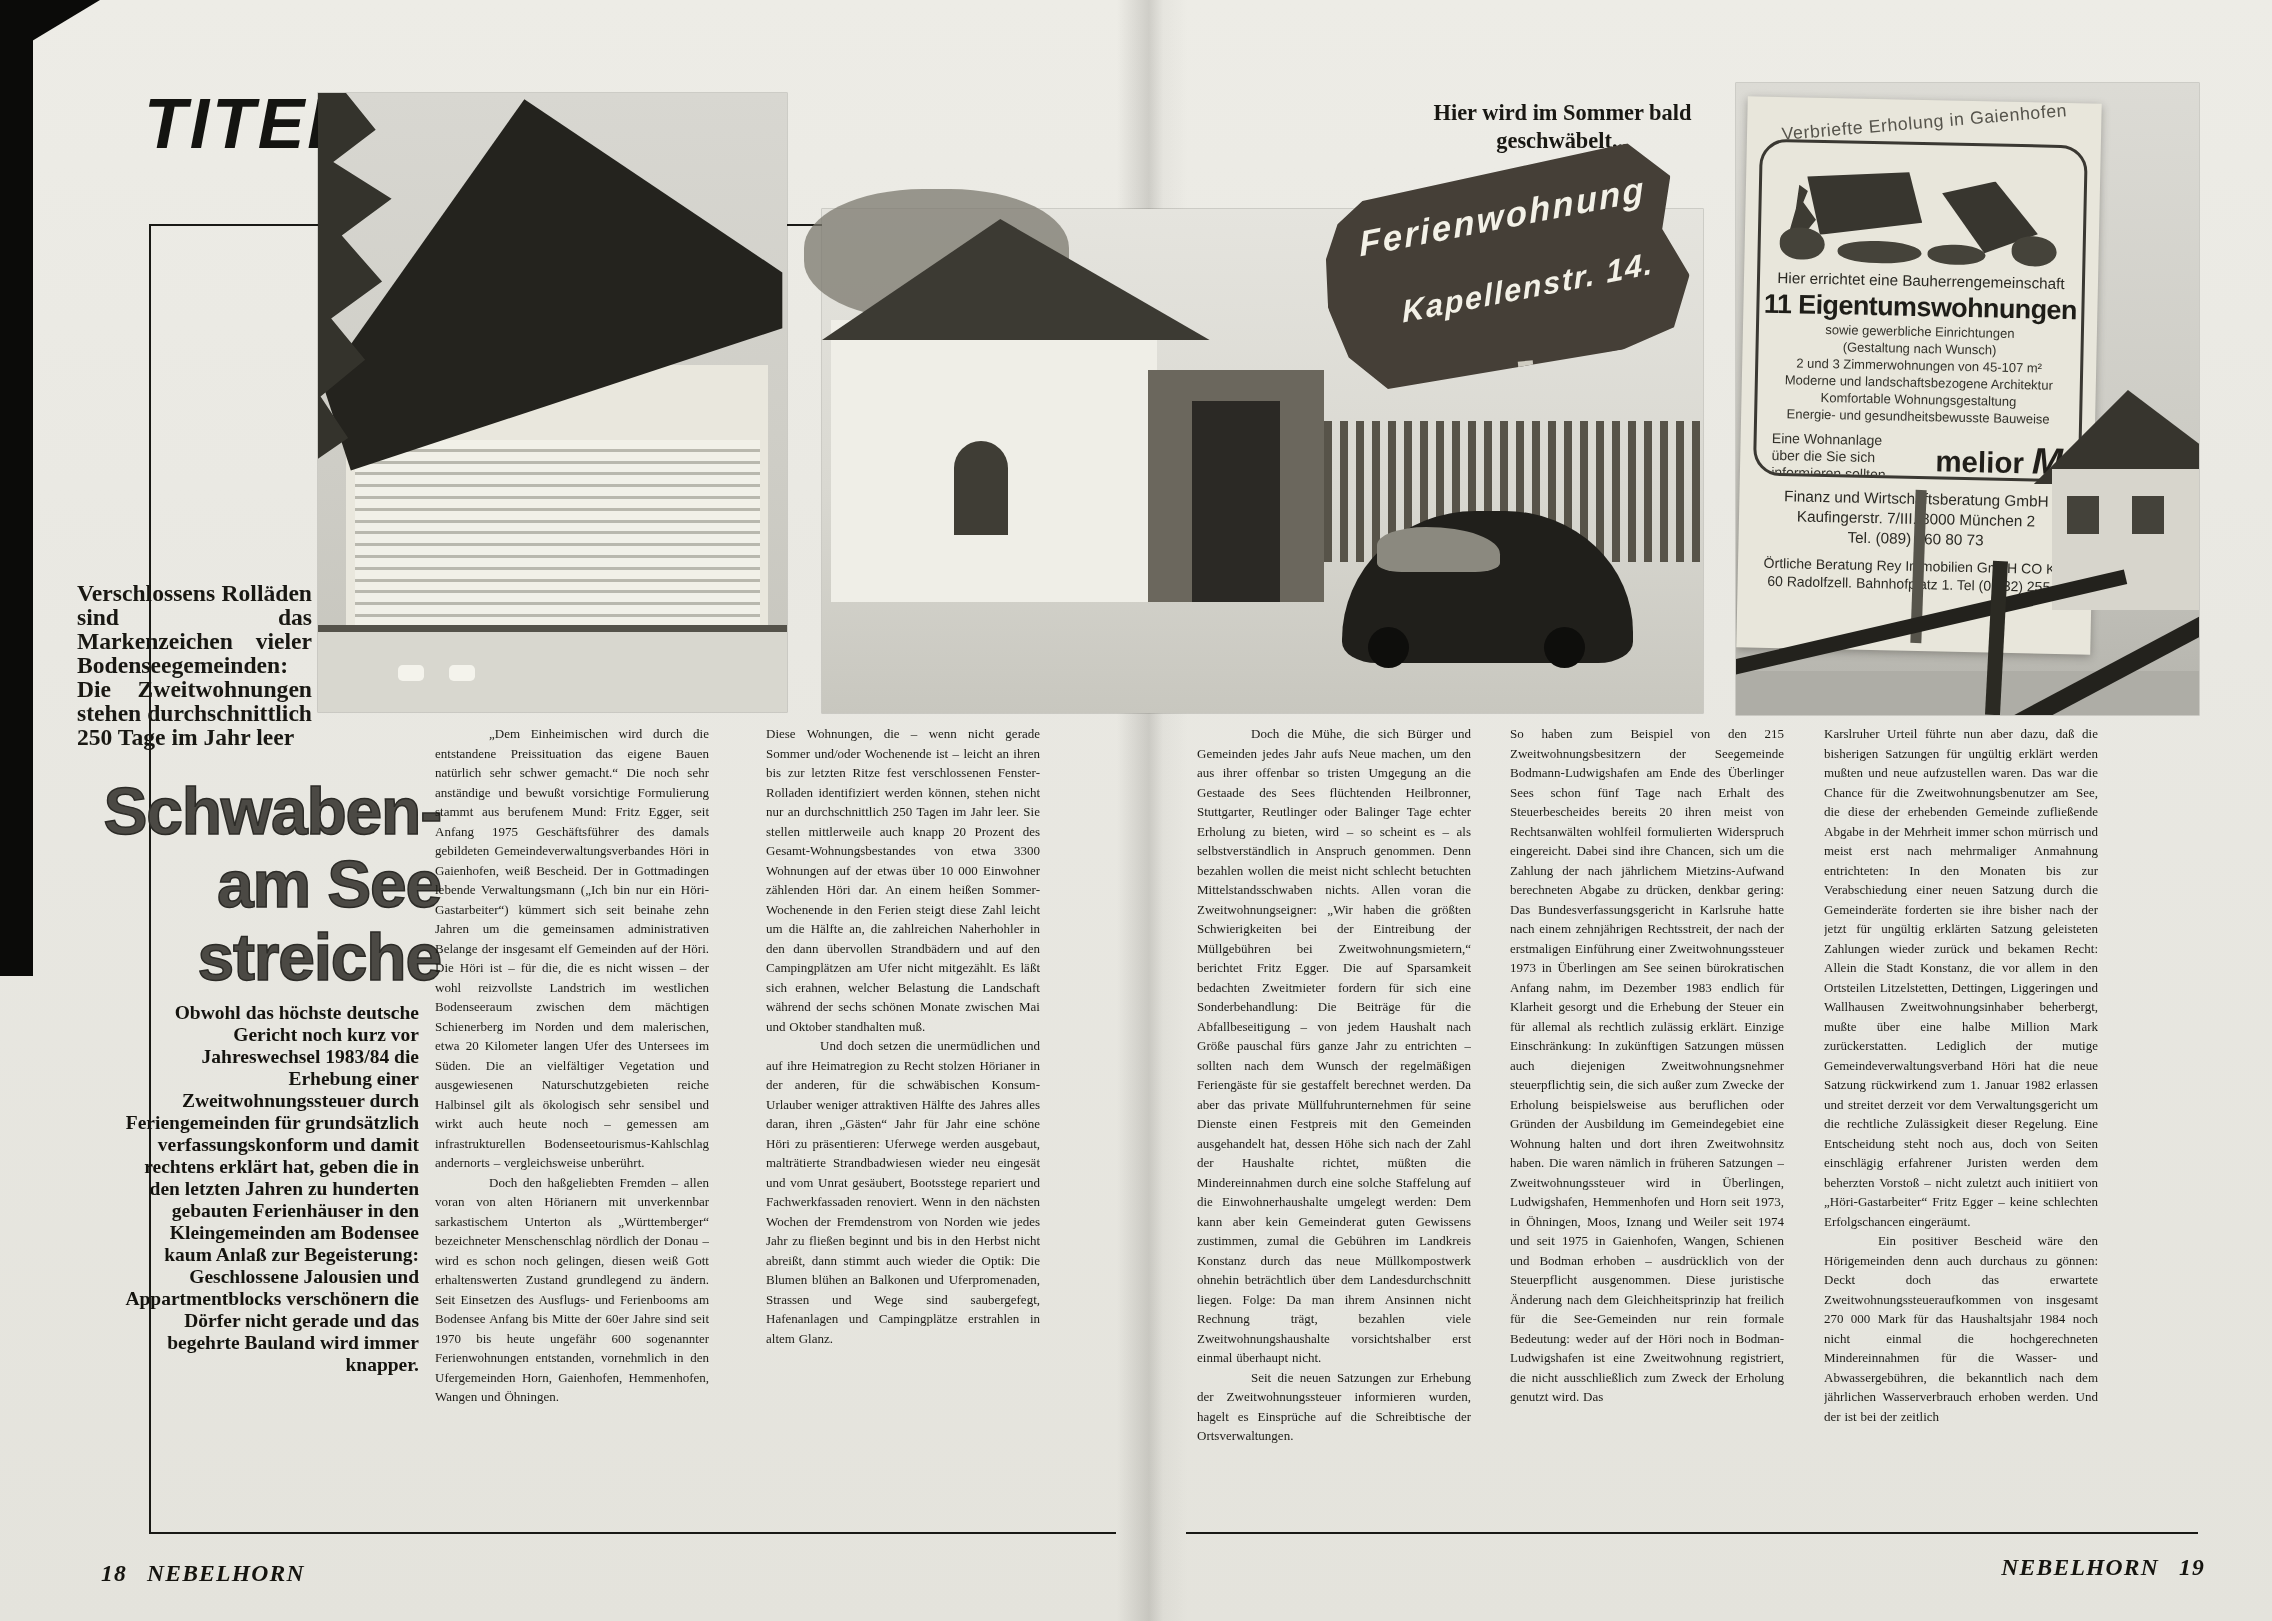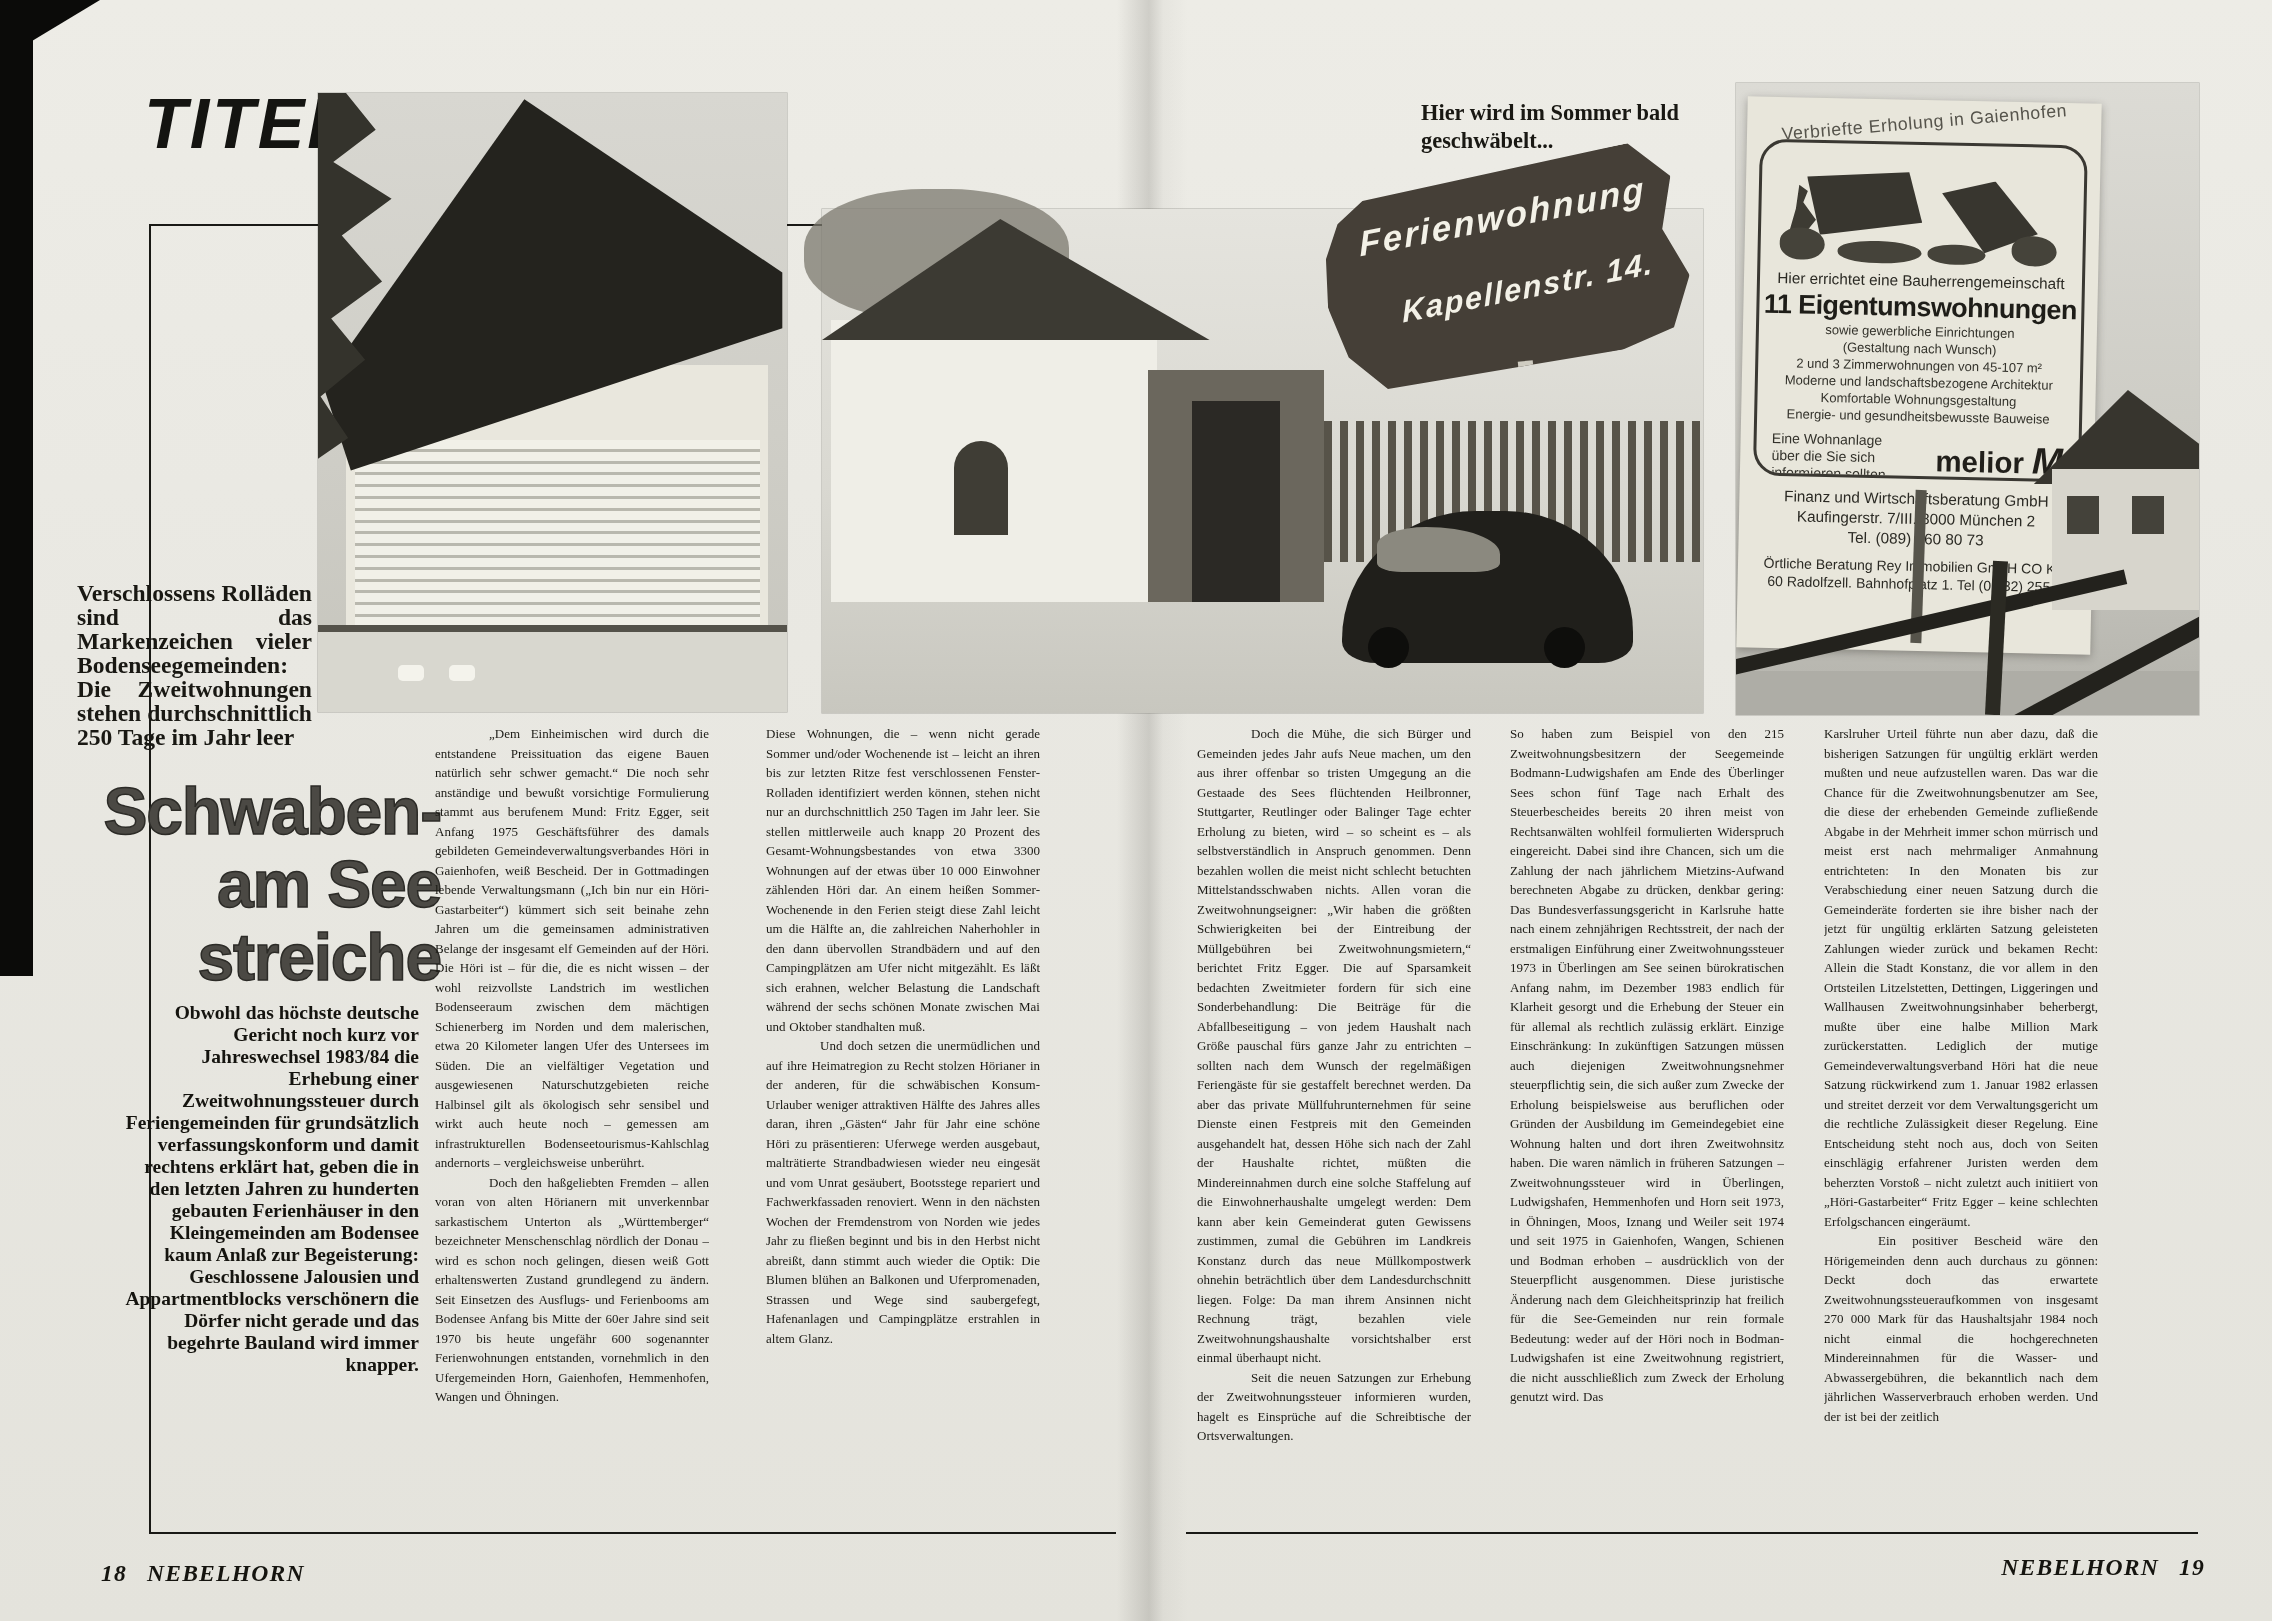--- a/index.html
+++ b/index.html
@@ -104,21 +104,21 @@
   .p3-wall{right:-5.9px;top:386px;width:153px;height:141px;background:#d7d5cc;}
   .p3-win{width:32px;height:38px;background:#44423a;top:413px;}
   .p3-win.a{right:100px;} .p3-win.b{right:35px;}
   .p3-bar1{left:-29.5px;top:534px;width:424px;height:15.3px;background:#23221d;transform:rotate(-13deg);}
   .p3-bar2{left:171px;top:590px;width:377px;height:17.7px;background:#23221d;transform:rotate(-28deg);}
   .p3-post{left:253px;top:478px;width:15.3px;height:154px;background:#2b2a23;transform:rotate(3deg);}
   .p3-ground{left:0;bottom:0;width:100%;height:7%;background:#aeada6;}
   
   .cap{position:absolute;font-weight:bold;color:#191813;}
   .cap1{left:77px;top:581px;width:235px;font-size:23.6px;line-height:24px;text-align:justify;}
-  .cap2a{left:1421px;top:99px;width:283px;font-size:22.4px;line-height:28px;text-align:left;}
+  .cap2a{left:1421px;top:99px;width:283px;font-size:22.4px;line-height:28px;text-align:center;}
   .cap2b{left:1178px;top:141px;width:478px;font-size:22.4px;line-height:28px;text-align:left;}
   
   .headline{position:absolute;left:83px;top:775px;width:342px;text-align:right;
     font-family:Liberation Sans, sans-serif;font-weight:600;color:#4b4944;
     -webkit-text-stroke:1.5px #2c2b27;font-size:66px;line-height:73px;letter-spacing:-1.2px;margin-left:16px;}
   .lead{position:absolute;left:121px;top:1002px;width:298px;text-align:right;
     font-weight:bold;font-size:19.5px;line-height:22px;color:#15140f;}
   
   .col{position:absolute;top:724px;width:274px;height:809px;overflow:hidden;
     font-size:13px;line-height:19.5px;text-align:justify;word-spacing:0.6px;color:#1b1a15;}

